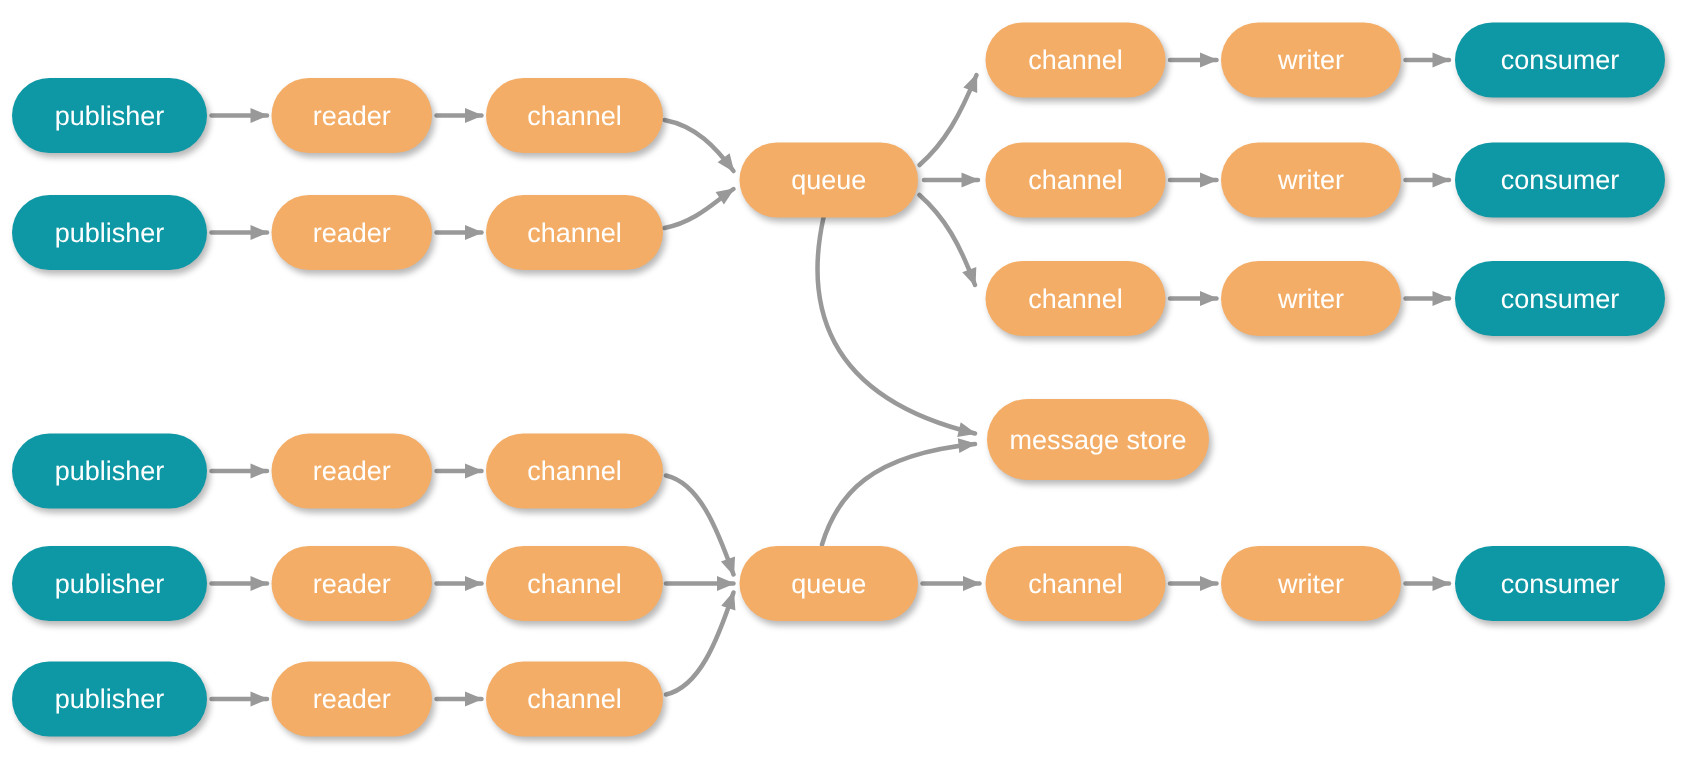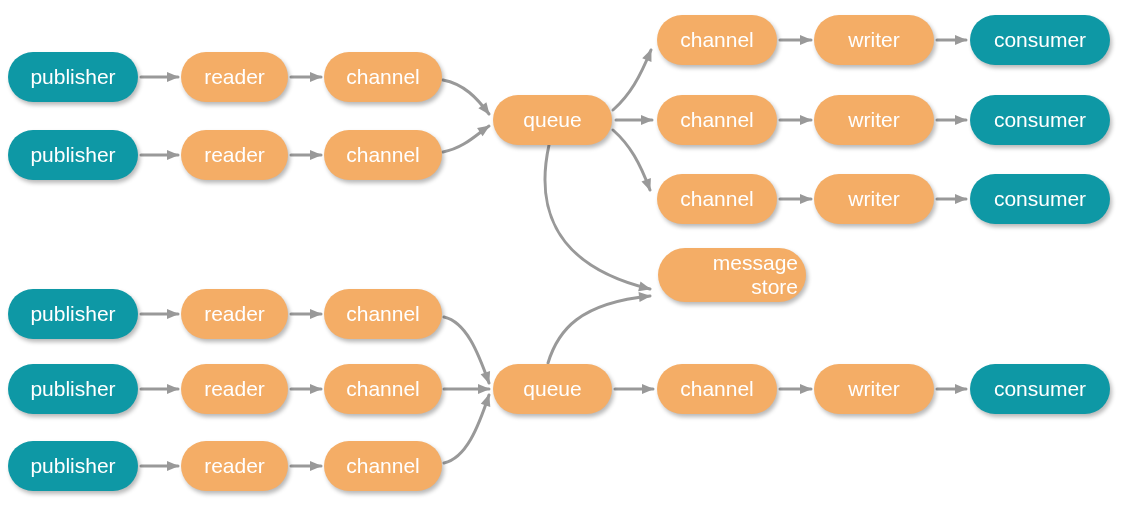--- a/index.html
+++ b/index.html
@@ -7,21 +7,21 @@
     position:relative;width:1122px;height:506px;overflow:hidden;
     background:var(--background,#fff);
     font-family:"Liberation Sans",sans-serif;
   }
   .edges{position:absolute;left:0;top:0;z-index:1;}
   .edges path.edge{fill:none;stroke:var(--edge,#999);stroke-width:3;stroke-linecap:round;}
   #arrowhead-shape{fill:var(--edge,#999);}
   .node{
     position:absolute;z-index:2;height:50px;border-radius:25px;
     display:flex;align-items:center;justify-content:center;
-    color:var(--text,#fff);font-size:21px;line-height:1.15;text-align:right;
+    color:var(--text,#fff);font-size:18px;line-height:1.15;text-align:center;
     box-shadow:2px 3px 4px rgba(0,0,0,.28);
   }
   .node.endpoint{background:var(--endpoint,#0e98a5);}
   .node.component{background:var(--component,#f4ad66);}
   .node.tall{height:54px;border-radius:27px;padding:0 8px;}
 </style>
 </head>
 <body>
 
 <div class="canvas">
@@ -73,21 +73,21 @@
   <div class="node component" style="left:493px;top:95px;width:119px">queue</div>
   <div class="node component" style="left:657px;top:15px;width:120px">channel</div>
   <div class="node component" style="left:657px;top:95px;width:120px">channel</div>
   <div class="node component" style="left:657px;top:174px;width:120px">channel</div>
   <div class="node component" style="left:814px;top:15px;width:120px">writer</div>
   <div class="node component" style="left:814px;top:95px;width:120px">writer</div>
   <div class="node component" style="left:814px;top:174px;width:120px">writer</div>
   <div class="node endpoint" style="left:970px;top:15px;width:140px">consumer</div>
   <div class="node endpoint" style="left:970px;top:95px;width:140px">consumer</div>
   <div class="node endpoint" style="left:970px;top:174px;width:140px">consumer</div>
-  <div class="node component tall" style="left:658px;top:248px;width:132px">message store</div>
+  <div class="node component tall" style="left:658px;top:266px;width:132px">message store</div>
   <div class="node endpoint" style="left:8px;top:289px;width:130px">publisher</div>
   <div class="node endpoint" style="left:8px;top:364px;width:130px">publisher</div>
   <div class="node endpoint" style="left:8px;top:441px;width:130px">publisher</div>
   <div class="node component" style="left:181px;top:289px;width:107px">reader</div>
   <div class="node component" style="left:181px;top:364px;width:107px">reader</div>
   <div class="node component" style="left:181px;top:441px;width:107px">reader</div>
   <div class="node component" style="left:324px;top:289px;width:118px">channel</div>
   <div class="node component" style="left:324px;top:364px;width:118px">channel</div>
   <div class="node component" style="left:324px;top:441px;width:118px">channel</div>
   <div class="node component" style="left:493px;top:364px;width:119px">queue</div>

